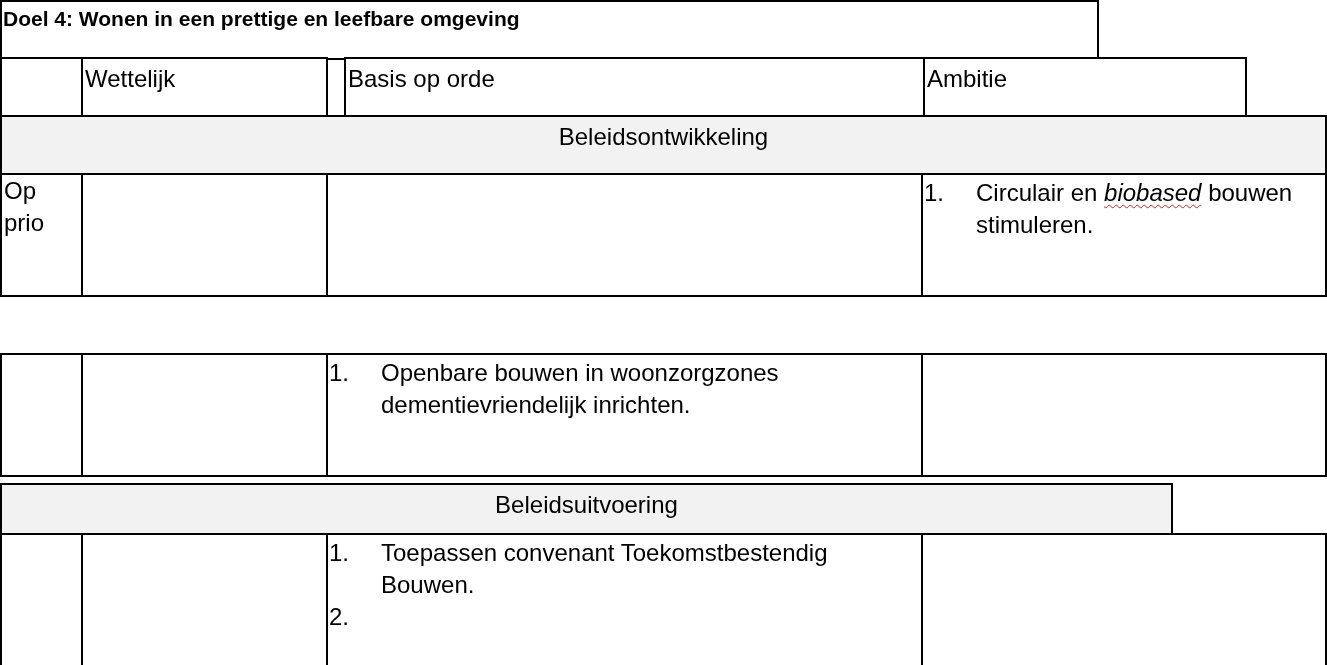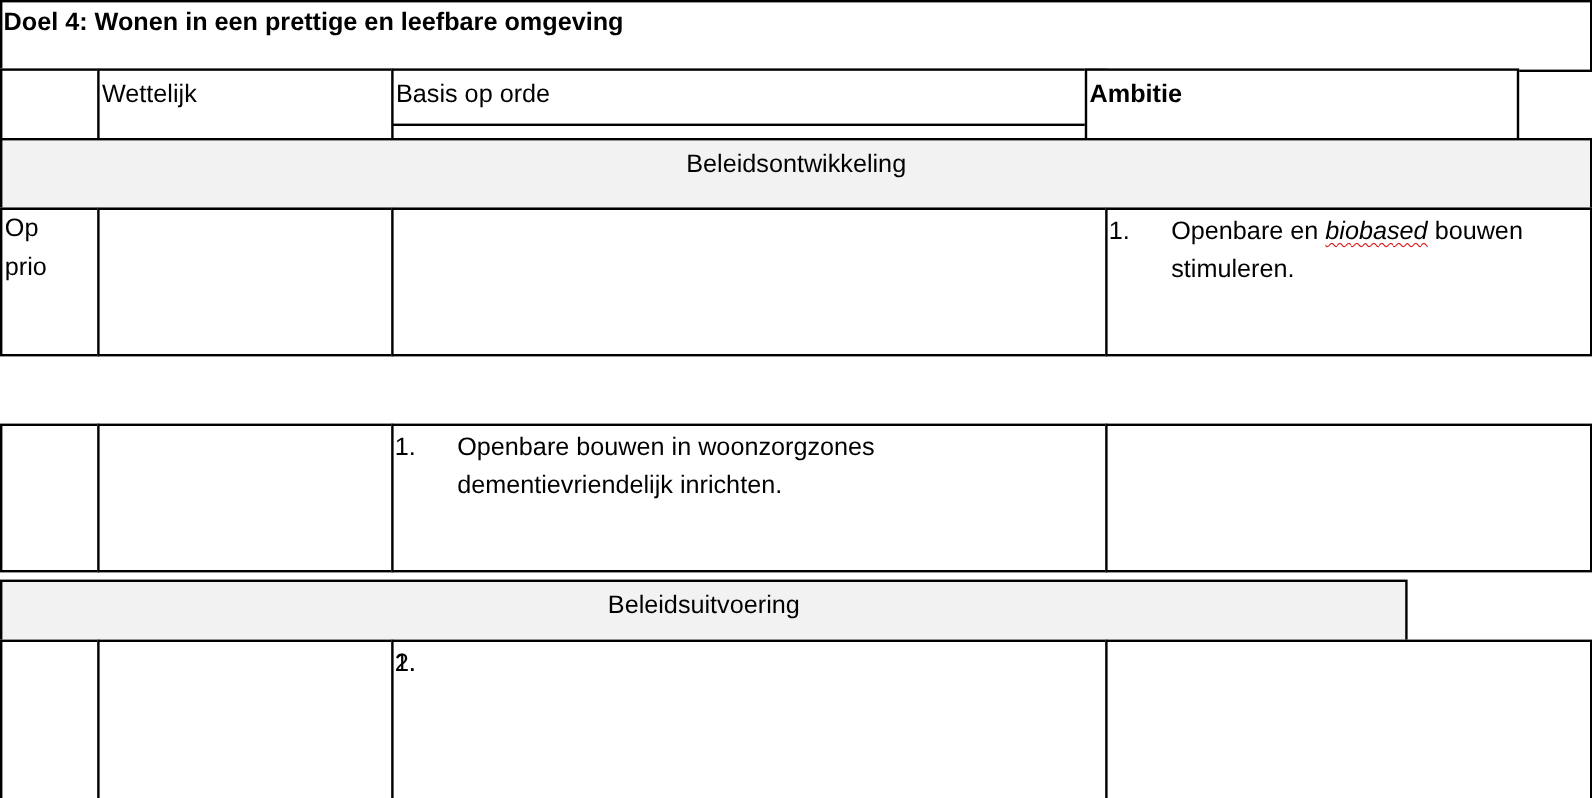--- a/index.html
+++ b/index.html
@@ -1,52 +1,52 @@
 <!DOCTYPE html>
 <html><head>
   <meta charset="utf-8">
   <style>
     html, body { margin: 0; padding: 0; background: #ffffff; }
     body { width: 1327px; height: 665px; overflow: hidden; position: relative;
            font-family: "Liberation Sans", "DejaVu Sans", sans-serif; color: #000; }
     .page { position: absolute; left: 0; top: 0; width: 1327px; height: 665px; }
     .cell { position: absolute; box-sizing: border-box; border: 2px solid #000; background: #fff; overflow: hidden; }
-    .txt { font-size: 21px; line-height: 32px; }
+    .txt { font-size: 24px; line-height: 32px; }
     .title { font-weight: bold; font-size: 21px; line-height: 22px; padding: 6px 0 0 1px; }
     .hdr { padding: 4px 0 0 2px; }
     .section { background: #f2f2f2; text-align: center; padding-top: 4px; }
     .list { list-style: none; margin: 0; padding: 0; }
     .list li { position: relative; padding-left: 52px; }
     .list li .num { position: absolute; left: 0; top: 0; }
     .spell { text-decoration: underline wavy #d22; text-decoration-thickness: 1px; text-underline-offset: 3px; font-style: italic; }
   </style>
 </head>
 <body>
 
 <div class="page">
 
-  <div class="cell title" style="left:0;top:0;width:1327px;height:60px;">Doel 4: Wonen in een prettige en leefbare omgeving</div>
+  <div class="cell title" style="left:0;top:0;width:1099px;height:60px;">Doel 4: Wonen in een prettige en leefbare omgeving</div>
 
   <div class="cell txt hdr" style="left:0;top:57px;width:83px;height:60px;"></div>
   <div class="cell txt hdr" style="left:81px;top:57px;width:247px;height:60px;">Wettelijk</div>
-  <div class="cell txt hdr" style="left:326px;top:57px;width:597px;height:48px;">Basis op orde</div>
-  <div class="cell txt hdr" style="left:904px;top:57px;width:362px;height:60px;font-weight:bold;">Ambitie</div>
+  <div class="cell txt hdr" style="left:344px;top:57px;width:597px;height:60px;">Basis op orde</div>
+  <div class="cell txt hdr" style="left:923px;top:57px;width:324px;height:60px;">Ambitie</div>
 
   <div class="cell txt section" style="left:0;top:115px;width:1327px;height:60px;">Beleidsontwikkeling</div>
 
   <div class="cell txt hdr" style="left:0;top:173px;width:83px;height:124px;padding-top:0;">
     <span style="display:block;width:50px;">Op prio</span>
   </div>
   <div class="cell" style="left:81px;top:173px;width:247px;height:124px;"></div>
   <div class="cell" style="left:326px;top:173px;width:597px;height:124px;"></div>
   <div class="cell txt" style="left:921px;top:173px;width:406px;height:124px;padding:2px 0 0 1px;">
     <ul class="list">
       <li>
         <span class="num">1.</span>
-        <span>Openbare en </span><span class="spell">biobased</span><span> bouwen stimuleren.</span>
+        <span>Circulair en </span><span class="spell">biobased</span><span> bouwen stimuleren.</span>
       </li>
     </ul>
   </div>
 
 
   <div class="cell" style="left:0;top:353px;width:83px;height:124px;"></div>
   <div class="cell" style="left:81px;top:353px;width:247px;height:124px;"></div>
   <div class="cell txt" style="left:326px;top:353px;width:597px;height:124px;padding:2px 0 0 1px;">
     <ul class="list">
       <li>
@@ -58,20 +58,21 @@
   <div class="cell" style="left:921px;top:353px;width:406px;height:124px;"></div>
 
   <div class="cell txt section" style="left:0;top:483px;width:1173px;height:60px;">Beleidsuitvoering</div>
 
   <div class="cell" style="left:0;top:533px;width:83px;height:134px;"></div>
   <div class="cell" style="left:81px;top:533px;width:247px;height:134px;"></div>
   <div class="cell txt" style="left:326px;top:533px;width:597px;height:134px;padding:2px 0 0 1px;">
     <ul class="list">
       <li>
         <span class="num">1.</span>
+        <span style="display:block;width:470px;">Toepassen convenant Toekomstbestendig Bouwen.</span>
       </li>
       <li>
         <span class="num">2.</span>
       </li>
     </ul>
   </div>
   <div class="cell" style="left:921px;top:533px;width:406px;height:134px;"></div>
 
 </div>
 

